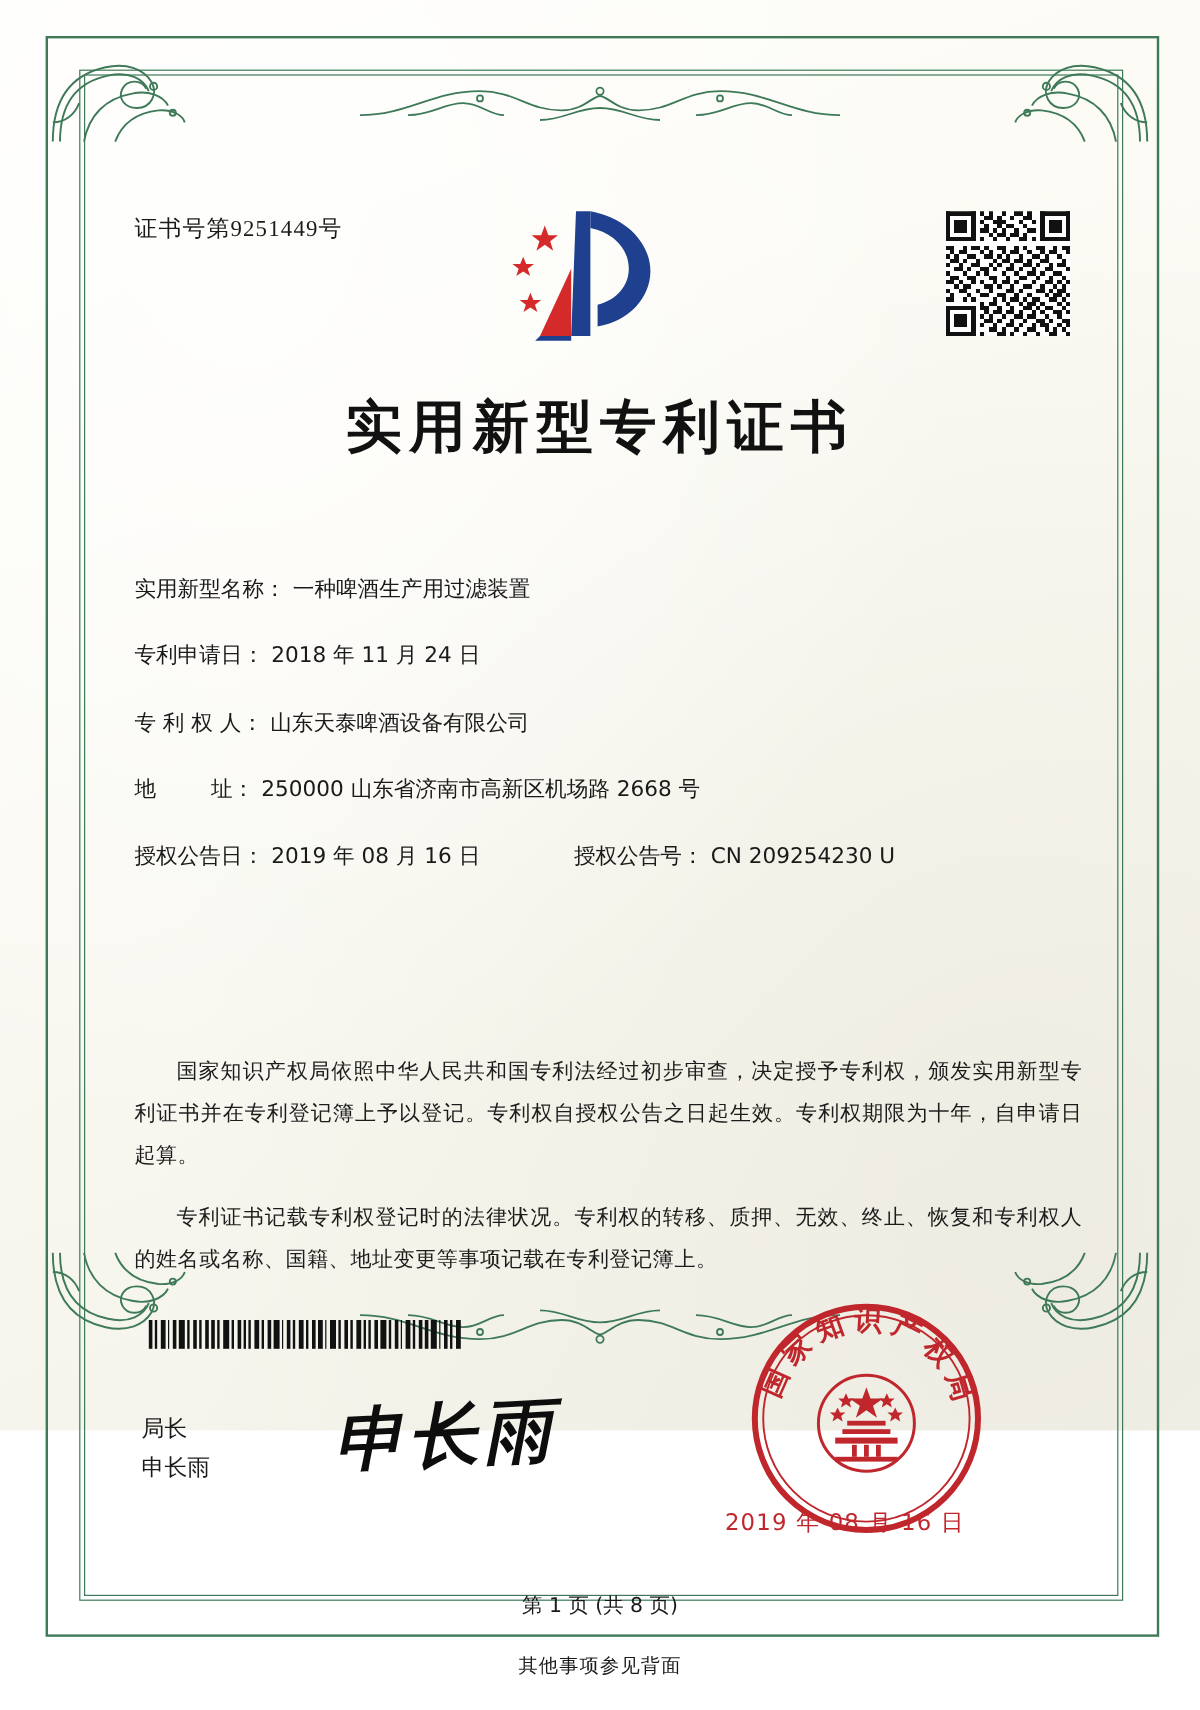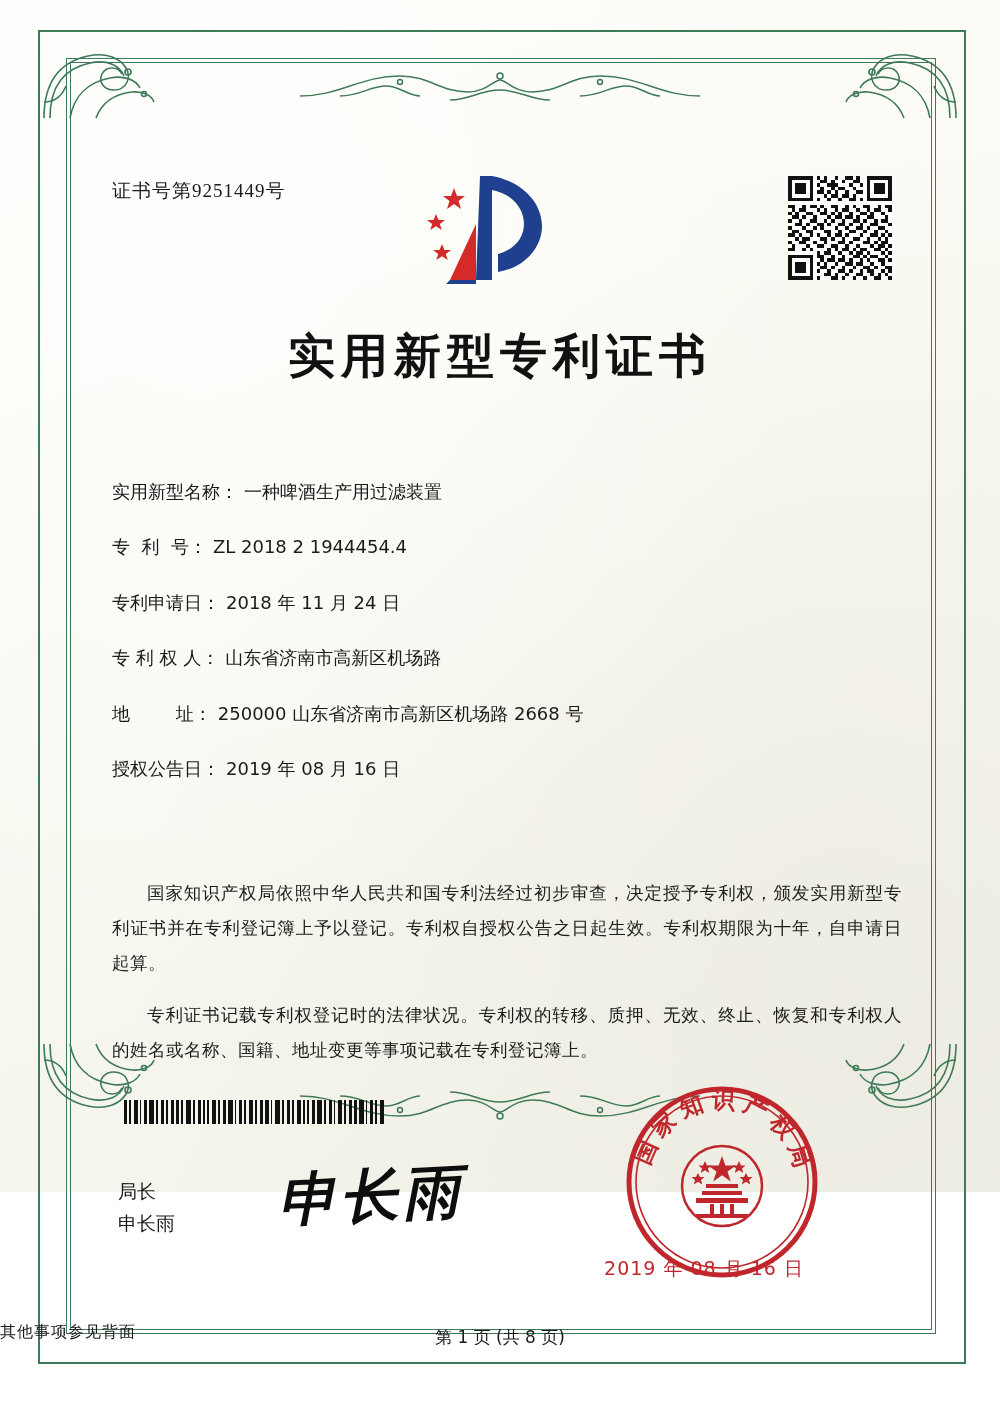--- a/index.html
+++ b/index.html
@@ -218,22 +218,22 @@
   .page-num {
     position: absolute;
     left: 0; right: 0; top: 1326px;
     text-align: center;
     font-size: 17px;
     font-family: "DejaVu Sans", sans-serif;
     color: #1a1a1a;
   }
   .footnote {
     position: absolute;
-    left: 0; right: 0; top: 1322px;
-    text-align: left;
+    left: 0; right: 0; top: 1378px;
+    text-align: center;
     font-size: 16px;
     font-family: "DejaVu Sans", sans-serif;
     color: #1a1a1a;
     letter-spacing: 1px;
   }
 </style>
 </head>
 <body>
 
 <div class="page">
@@ -562,38 +562,38 @@
   </svg>
 
   <div class="title">实用新型专利证书</div>
 
   <div class="fields">
     <div class="field-row">
       <span class="field-label">实用新型名称：</span>
       <span class="field-value">一种啤酒生产用过滤装置</span>
     </div>
     <div class="field-row">
-      <span class="field-label">专  利  号：</span>
-      <span class="field-value">ZL 2018 2 1944454.4</span>
-    </div>
-    <div class="field-row">
       <span class="field-label">专利申请日：</span>
       <span class="field-value">2018 年 11 月 24 日</span>
     </div>
     <div class="field-row">
       <span class="field-label">专 利 权 人：</span>
-      <span class="field-value">山东省济南市高新区机场路</span>
+      <span class="field-value">山东天泰啤酒设备有限公司</span>
     </div>
     <div class="field-row">
       <span class="field-label">地        址：</span>
       <span class="field-value">250000  山东省济南市高新区机场路 2668 号</span>
     </div>
     <div class="field-row dual">
       <span class="field-label">授权公告日：</span>
       <span class="field-value">2019 年 08 月 16 日</span>
+      <span class="field-second">
+        <span class="field-label">授权公告号：</span>
+        <span class="field-value">CN 209254230 U</span>
+      </span>
     </div>
   </div>
 
   <div class="paras">
     <p class="para">国家知识产权局依照中华人民共和国专利法经过初步审查，决定授予专利权，颁发实用新型专利证书并在专利登记簿上予以登记。专利权自授权公告之日起生效。专利权期限为十年，自申请日起算。</p>
     <p class="para">专利证书记载专利权登记时的法律状况。专利权的转移、质押、无效、终止、恢复和专利权人的姓名或名称、国籍、地址变更等事项记载在专利登记簿上。</p>
   </div>
 
   <div class="barcode" id="barcode">
       <i style="width:3px;margin-right:2px"></i>

